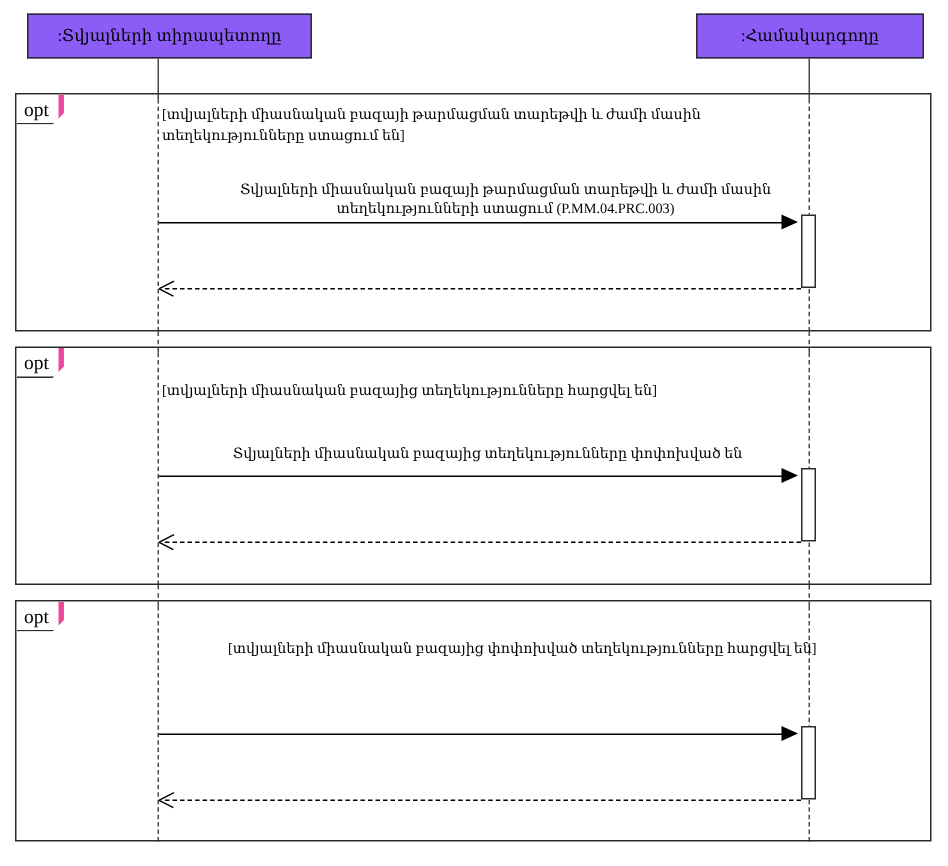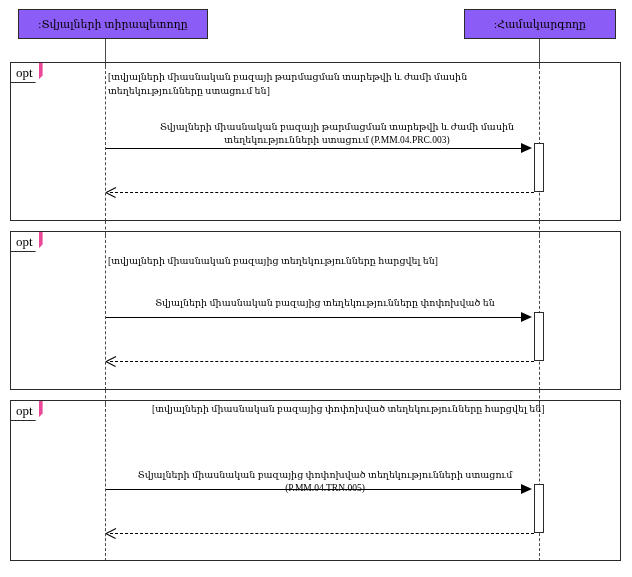--- a/index.html
+++ b/index.html
@@ -195,28 +195,24 @@
   <div class="arrow-solid" style="left:521px; top:312px;"></div>
   <div class="activation" style="left:534px; top:312px; height:49px;"></div>
 
   <div class="msg-line ret" style="left:110px; top:361px; width:424px;"></div>
   <div class="arrow-open" style="left:106px; top:356px;"></div>
 
   <div class="fragment" id="frag3" style="top:400px; height:161px;">
     <div class="frag-tag">opt</div>
   </div>
 
-  <div class="guard" style="left:108px; top:402px; width:470px;padding-left:44px;">
+  <div class="guard" style="left:108px; top:426px; width:470px;padding-left:44px;">
     <div>[տվյալների միասնական բազայից փոփոխված տեղեկությունները հարցվել են]</div>
   </div>
 
-  <div class="msg-label" style="left:115px; top:469px; width:420px;">
-    <div>Տվյալների միասնական բազայից փոփոխված տեղեկությունների ստացում</div>
-    <div>(P.MM.04.TRN.005)</div>
-  </div>
   <div class="msg-line" style="left:106px; top:489px; width:417px;"></div>
   <div class="arrow-solid" style="left:521px; top:484px;"></div>
   <div class="activation" style="left:534px; top:484px; height:49px;"></div>
 
   <div class="msg-line ret" style="left:110px; top:533px; width:424px;"></div>
   <div class="arrow-open" style="left:106px; top:528px;"></div>
 
 </div>
 
 </body></html>

